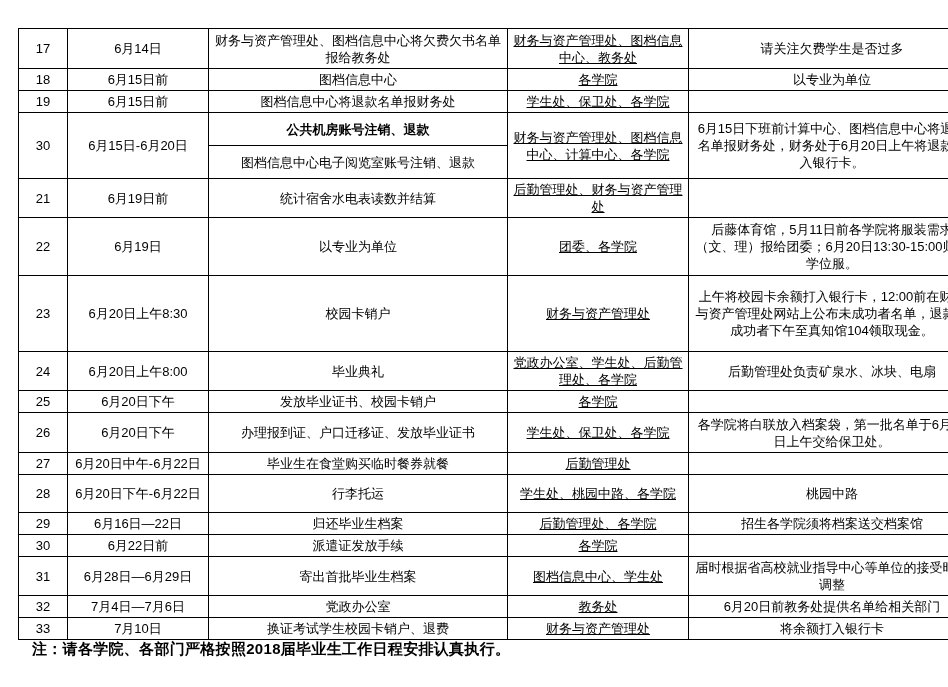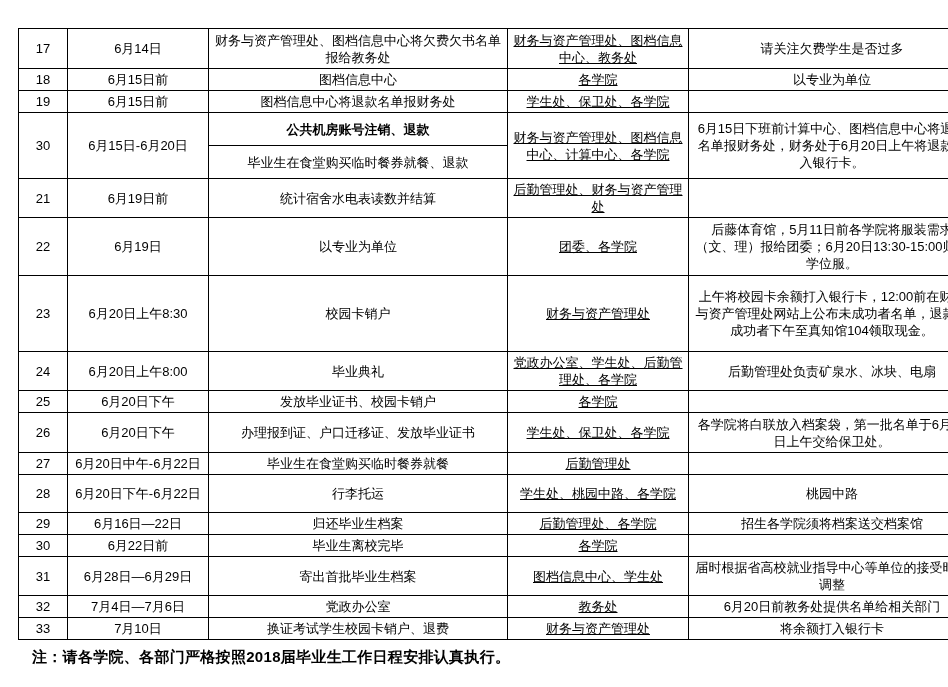--- a/index.html
+++ b/index.html
@@ -35,21 +35,20 @@
     vertical-align: middle;
     word-break: break-all;
   }
   td.c-no { width: 40px; }
   td.c-date { width: 132px; }
   td.c-task { width: 290px; }
   td.c-dept { width: 172px; text-decoration: underline; }
   td.c-note { width: 278px; }
   td.left { text-align: left; margin-left: 19px; }
   .note-line {
-    margin-top: 8px;
     font-size: 15px;
     font-weight: bold;
     letter-spacing: 0.3px;
     padding-left: 14px;
   }
 </style>
 </head>
 <body>
 
 <div id="sheet">
@@ -77,21 +76,21 @@
           <td class="c-note"></td>
         </tr>
         <tr>
           <td class="c-no" rowspan="2">30</td>
           <td class="c-date" rowspan="2">6月15日-6月20日</td>
           <td class="c-task" style="height: 28px; font-weight: bold;">公共机房账号注销、退款</td>
           <td class="c-dept" rowspan="2">财务与资产管理处、图档信息中心、计算中心、各学院</td>
           <td class="c-note left" rowspan="2">6月15日下班前计算中心、图档信息中心将退款名单报财务处，财务处于6月20日上午将退款打入银行卡。</td>
         </tr>
         <tr>
-          <td class="c-task" style="height: 28px;">毕业生在食堂购买临时餐券就餐、退款</td>
+          <td class="c-task" style="height: 28px;">图档信息中心电子阅览室账号注销、退款</td>
         </tr>
         <tr style="height: 38px;">
           <td class="c-no">21</td>
           <td class="c-date">6月19日前</td>
           <td class="c-task">统计宿舍水电表读数并结算</td>
           <td class="c-dept">后勤管理处、财务与资产管理处</td>
           <td class="c-note"></td>
         </tr>
         <tr style="height: 58px;">
           <td class="c-no">22</td>
@@ -145,21 +144,21 @@
         <tr style="height: 20px;">
           <td class="c-no">29</td>
           <td class="c-date">6月16日—22日</td>
           <td class="c-task">归还毕业生档案</td>
           <td class="c-dept">后勤管理处、各学院</td>
           <td class="c-note">招生各学院须将档案送交档案馆</td>
         </tr>
         <tr style="height: 20px;">
           <td class="c-no">30</td>
           <td class="c-date">6月22日前</td>
-          <td class="c-task">毕业生离校完毕</td>
+          <td class="c-task">派遣证发放手续</td>
           <td class="c-dept">各学院</td>
           <td class="c-note"></td>
         </tr>
         <tr style="height: 38px;">
           <td class="c-no">31</td>
           <td class="c-date">6月28日—6月29日</td>
           <td class="c-task">寄出首批毕业生档案</td>
           <td class="c-dept">图档信息中心、学生处</td>
           <td class="c-note">届时根据省高校就业指导中心等单位的接受时间调整</td>
         </tr>

